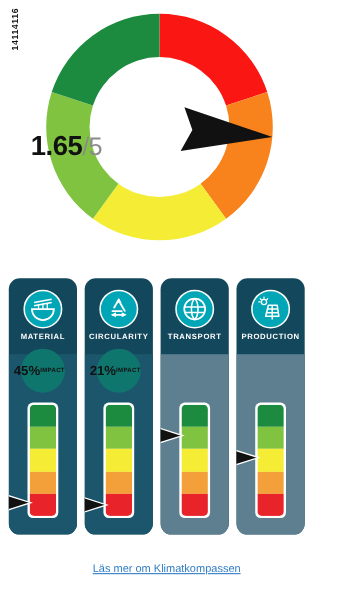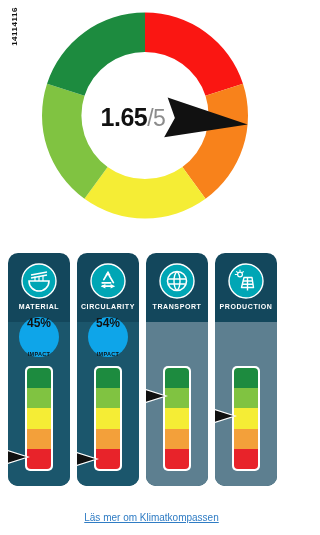--- a/index.html
+++ b/index.html
@@ -27,22 +27,22 @@
 
   
   #gauge-wrap{
     position:absolute;
     left:40px; top:8px;
     width:210px; height:215px;
   }
   #gauge-svg{display:block;width:210px;height:215px;}
   #gauge-center{
     position:absolute;
-    left:0; top:0; width:210px; height:215px;
-    display:flex;align-items:center;justify-content:center;
+    left:0; top:16px; width:210px; height:215px;
+    display:flex;align-items:center;justify-content:flex-start;
     pointer-events:none;
   }
   #gauge-value-row{
     display:flex;align-items:baseline;
     transform:translate(-12px,2px);
   }
   #gauge-value{
     font-size:25px;font-weight:bold;color:#111;letter-spacing:-.5px;
   }
   #gauge-max{
@@ -82,23 +82,23 @@
     text-align:center;
     font-size:7px;font-weight:bold;
     letter-spacing:.6px;
     color:#ffffff;
   }
 
   .impact-badge{
     position:absolute;top:64px;left:50%;
     transform:translateX(-50%);
     width:40px;height:40px;border-radius:50%;
-    background:#0ea5e9;
-    display:flex;flex-direction:column;
-    align-items:center;justify-content:space-between;
+    background:#0f766e;
+    display:flex;flex-direction:row;
+    align-items:center;justify-content:flex-end;
     line-height:1;
   }
   .impact-pct{font-size:12px;font-weight:bold;color:#111;}
   .impact-word{font-size:5.5px;font-weight:bold;color:#111;letter-spacing:.3px;margin-top:1px;}
 
   
   .bar{
     position:absolute;
     left:50%;transform:translateX(-50%);
     top:113px;
@@ -213,21 +213,21 @@
         </g>
         <g fill="#ffffff">
           <path d="M 19 9 L 21.6 13.2 L 16.4 13.2 Z"></path>
           <path d="M 26.2 24.2 L 21.6 26.5 L 21.6 21.9 Z"></path>
           <path d="M 11.8 24.2 L 16.4 21.9 L 16.4 26.5 Z"></path>
         </g>
       </svg>
     </div>
     <div class="card-title">CIRCULARITY</div>
     <div class="impact-badge">
-      <span class="impact-pct">54%</span>
+      <span class="impact-pct">21%</span>
       <span class="impact-word">IMPACT</span>
     </div>
     <div class="bar">
       <div class="bar-inner">
         <div class="band" style="background:#1d8b3f"></div>
         <div class="band" style="background:#80c341"></div>
         <div class="band" style="background:#f5ed35"></div>
         <div class="band" style="background:#f3a03a"></div>
         <div class="band" style="background:#e8232a"></div>
       </div>

